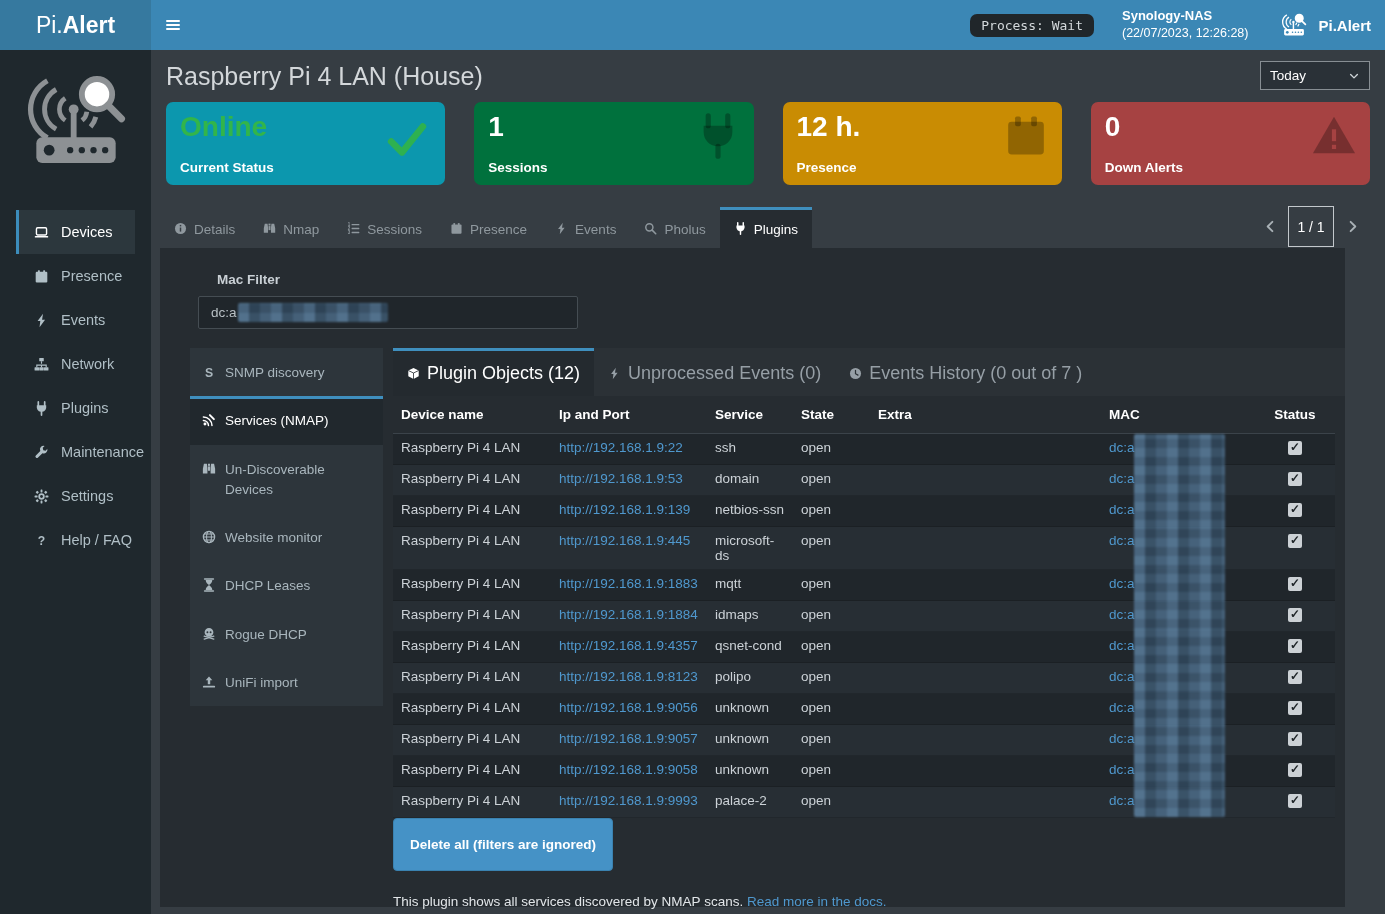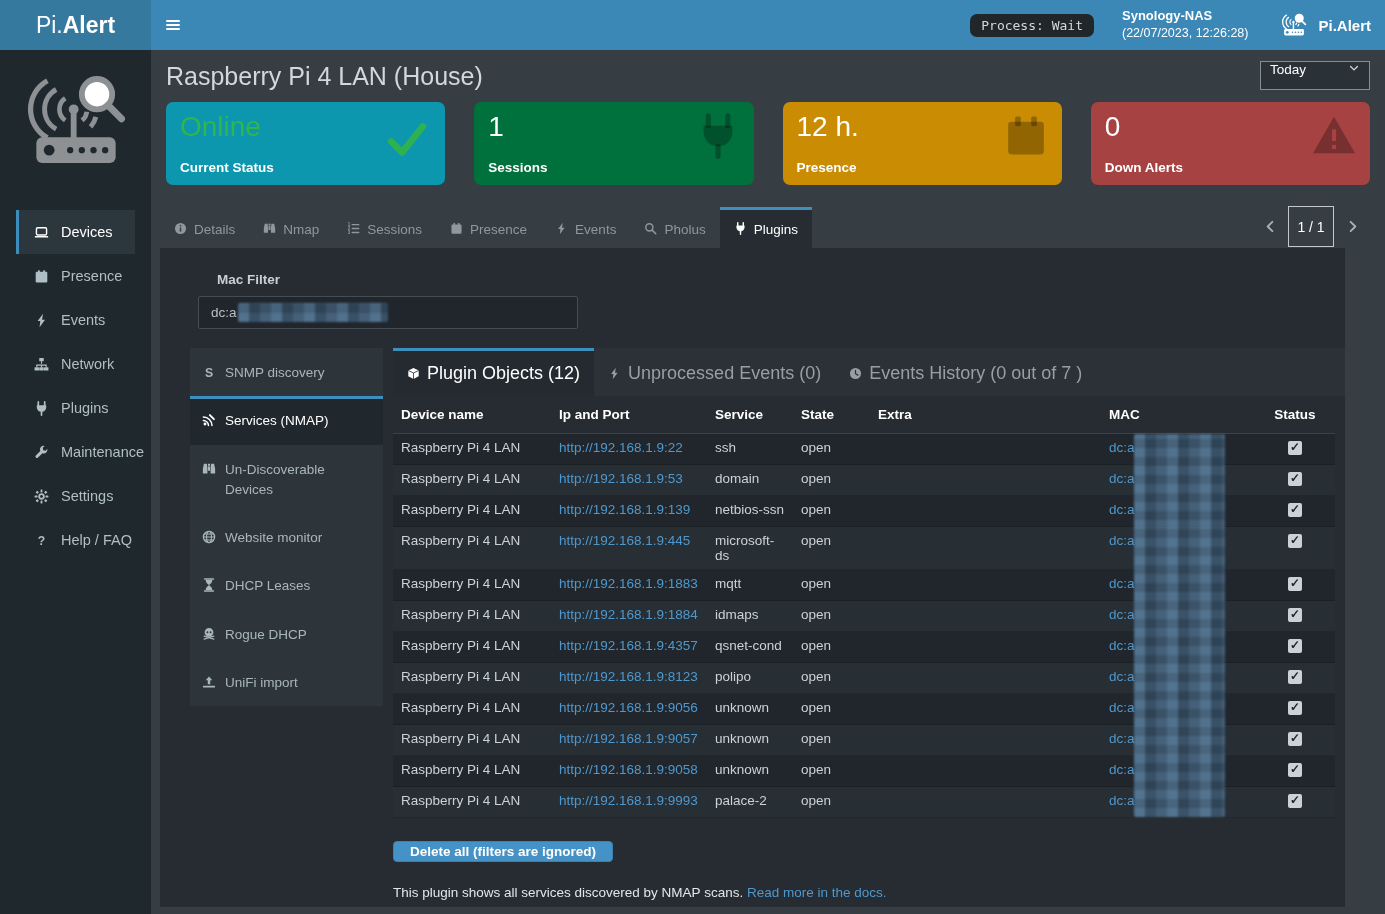--- a/index.html
+++ b/index.html
@@ -32,27 +32,27 @@
   .sidebar-logo svg{width:112px;height:112px}
   .side-menu{list-style:none;margin:8px 0 0;padding:16px}
   .side-item{height:44px;display:flex;align-items:center;gap:10px;padding-left:12px;color:#b0bfc6;font-size:14.5px;border-left:3px solid transparent;cursor:pointer}
   .side-item .icon{font-size:15px;width:20px}
   .side-item.active{background:#2c373d;color:#fff;border-left-color:#3c8dbc}
 
   
   .main{position:absolute;top:50px;left:151px;width:1234px;height:864px;padding:8px 15px 0;overflow:hidden}
   .page-header{display:flex;justify-content:space-between;margin-bottom:11px}
   .page-title{font-size:25px;font-weight:400;color:#d3d7da;margin:4px 0 0}
-  .period{width:110px;height:29px;margin-top:3px;background:#2a3137;border:1px solid #878e93;display:flex;align-items:flex-start;justify-content:space-between;padding:0 9px;font-size:13.5px;color:#fff;cursor:pointer}
+  .period{width:110px;height:29px;margin-top:3px;background:#2a3137;border:1px solid #878e93;display:flex;align-items:center;justify-content:space-between;padding:0 9px;font-size:13.5px;color:#fff;cursor:pointer}
   .period .icon{font-size:12px;color:#cfd4d7}
 
   
   .cards{display:flex;gap:29px;margin-bottom:21px}
   .card{flex:1;height:83px;border-radius:7px;position:relative;padding:9px 14px;color:#fff;cursor:pointer;overflow:hidden}
-  .card-value{font-size:28px;font-weight:400;line-height:1.15}
+  .card-value{font-size:28px;font-weight:700;line-height:1.15}
   .card-label{position:absolute;left:14px;bottom:10px;font-size:13.5px;font-weight:600}
   .card-icon{position:absolute;right:13px;top:11px}
   .card-icon svg{width:46px;height:46px}
   .card-icon.dark{color:rgba(0,0,0,0.28)}
   .card-icon.accent{color:#2eb150;top:17px;right:16px}
   .card-icon.accent svg{width:44px;height:40px}
 
   
   .tabs-row{display:flex;justify-content:space-between;align-items:flex-end;margin-left:-6px}
   .tabs{display:flex;list-style:none;margin:0;padding:0}
@@ -93,21 +93,21 @@
   .checkbox.checked::after{content:"\2713";position:absolute;left:2px;top:-1px;font-size:12px;font-weight:700;color:#1d2327}
 
   .mosaic{
     background:
       repeating-linear-gradient(90deg, rgba(100,140,175,.55) 0 11px, rgba(55,82,105,.55) 11px 22px, rgba(78,112,142,.5) 22px 33px),
       repeating-linear-gradient(0deg, rgba(88,124,156,.5) 0 9px, rgba(42,62,82,.55) 9px 18px);
     filter:blur(1.2px);border-radius:2px;display:inline-block}
   .text-input .mosaic{width:150px;height:19px;margin-left:1px}
   .mac-overlay{position:absolute;left:741px;width:91px;pointer-events:none}
 
-  .delete-btn{margin-top:23px;background:#4592c6;border:1px solid #3a82b0;color:#fff;font-weight:700;font-size:13.5px;padding:2px 16px;border-radius:4px;cursor:pointer;font-family:inherit}
+  .delete-btn{background:#4592c6;border:1px solid #3a82b0;color:#fff;font-weight:700;font-size:13.5px;padding:18px 16px;border-radius:4px;cursor:pointer;font-family:inherit}
   .plugin-note{margin-top:23px;font-size:13.5px;color:#e2e6e9}
   .plugin-note a{color:#4f98ce;text-decoration:none;cursor:pointer}
 </style>
 </head>
 <body>
 
 <header class="topbar">
   <div class="brand">
     <span class="light">Pi.</span>
       <span class="bold">Alert</span>

